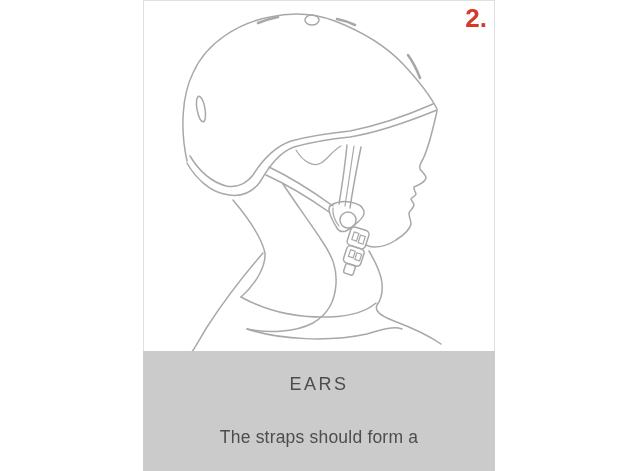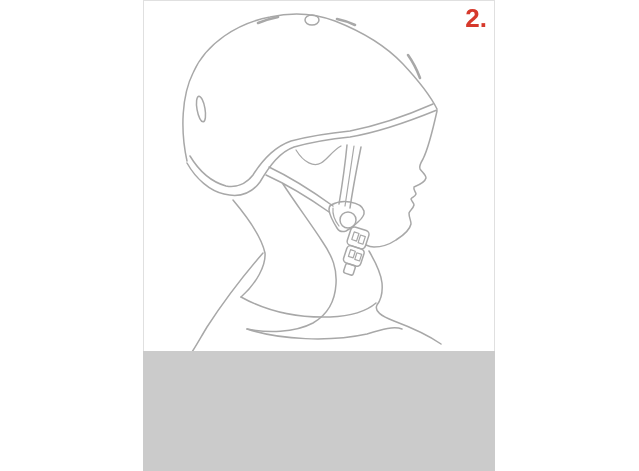--- a/index.html
+++ b/index.html
@@ -118,19 +118,20 @@
         <path d="M283,183 C296,203 311,223 322,240 C333,256 337,268 336,283 C335,300 327,314 313,322 C294,332 267,332 247,328"></path>
 
         <path d="M241,296 C268,311 300,317 330,316 C352,315 368,309 376,302"></path>
         <path d="M247,328 C280,339 330,341 367,333 C383,328 394,325 402,328"></path>
       </svg>
     </div>
 
     <div class="step-number" style="color: rgb(214, 57, 44);">2.</div>
 
     <div class="caption-panel" style="background: rgb(203, 203, 203); color: rgb(77, 77, 77);">
+      <div class="caption-title">EARS</div>
       <div class="caption-desc">
-        <br>
+        <span>The straps should form a</span><br>
       </div>
     </div>
 
   </div>
 </div>
 
 </body></html>

